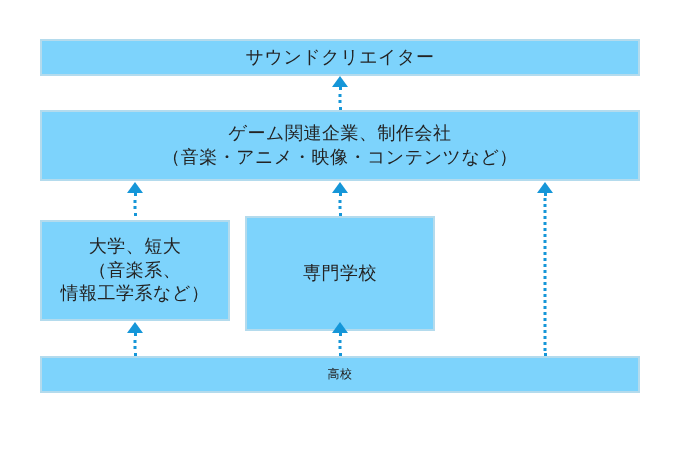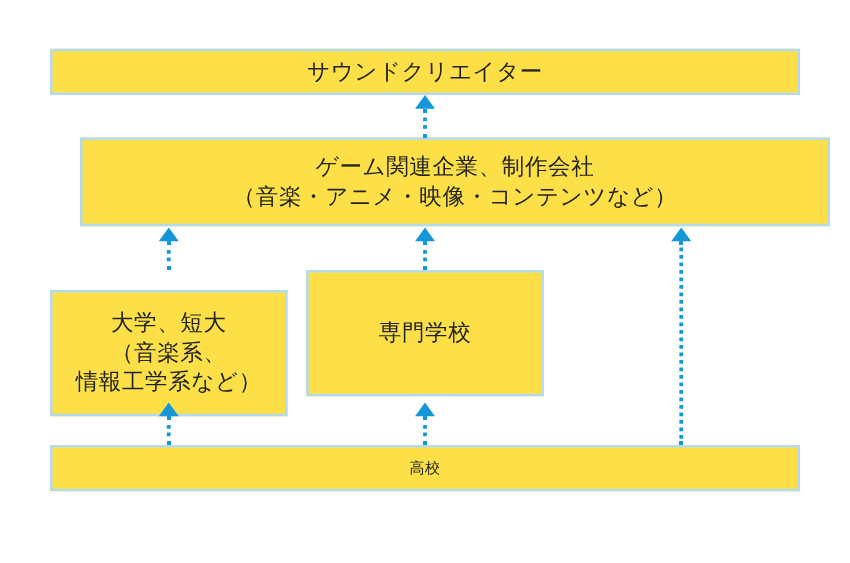--- a/index.html
+++ b/index.html
@@ -15,21 +15,21 @@
     overflow: hidden;
   }
   #canvas {
     position: relative;
     width: 680px;
     height: 450px;
   }
   .node {
     position: absolute;
     box-sizing: border-box;
-    background: #fde047;
+    background: #7dd3fc;
     border: 2px solid #b4dbed;
     display: flex;
     align-items: center;
     justify-content: center;
     text-align: center;
     line-height: 1.30;
     color: #232323;
     letter-spacing: 0.5px;
   }
   .node-text {
@@ -38,28 +38,27 @@
   }
 
   
   #node-sound-creator {
     left: 40px;  top: 39px;   width: 600px; height: 37px;
     font-size: 18px;
   }
   #node-game-companies {
     left: 40px;  top: 110px;  width: 600px; height: 71px;
     font-size: 18px;
-    margin-left: 24px;
   }
   #node-university {
-    left: 40px;  top: 232px;  width: 190px; height: 101px;
+    left: 40px;  top: 220px;  width: 190px; height: 101px;
     font-size: 18px;
   }
   #node-vocational-school {
-    left: 245px; top: 216px;  width: 190px; height: 101px;
+    left: 245px; top: 216px;  width: 190px; height: 115px;
     font-size: 18px;
   }
   #node-high-school {
     left: 40px;  top: 356px;  width: 600px; height: 37px;
     font-size: 12px;
   }
 
   
   .connector {
     position: absolute;

